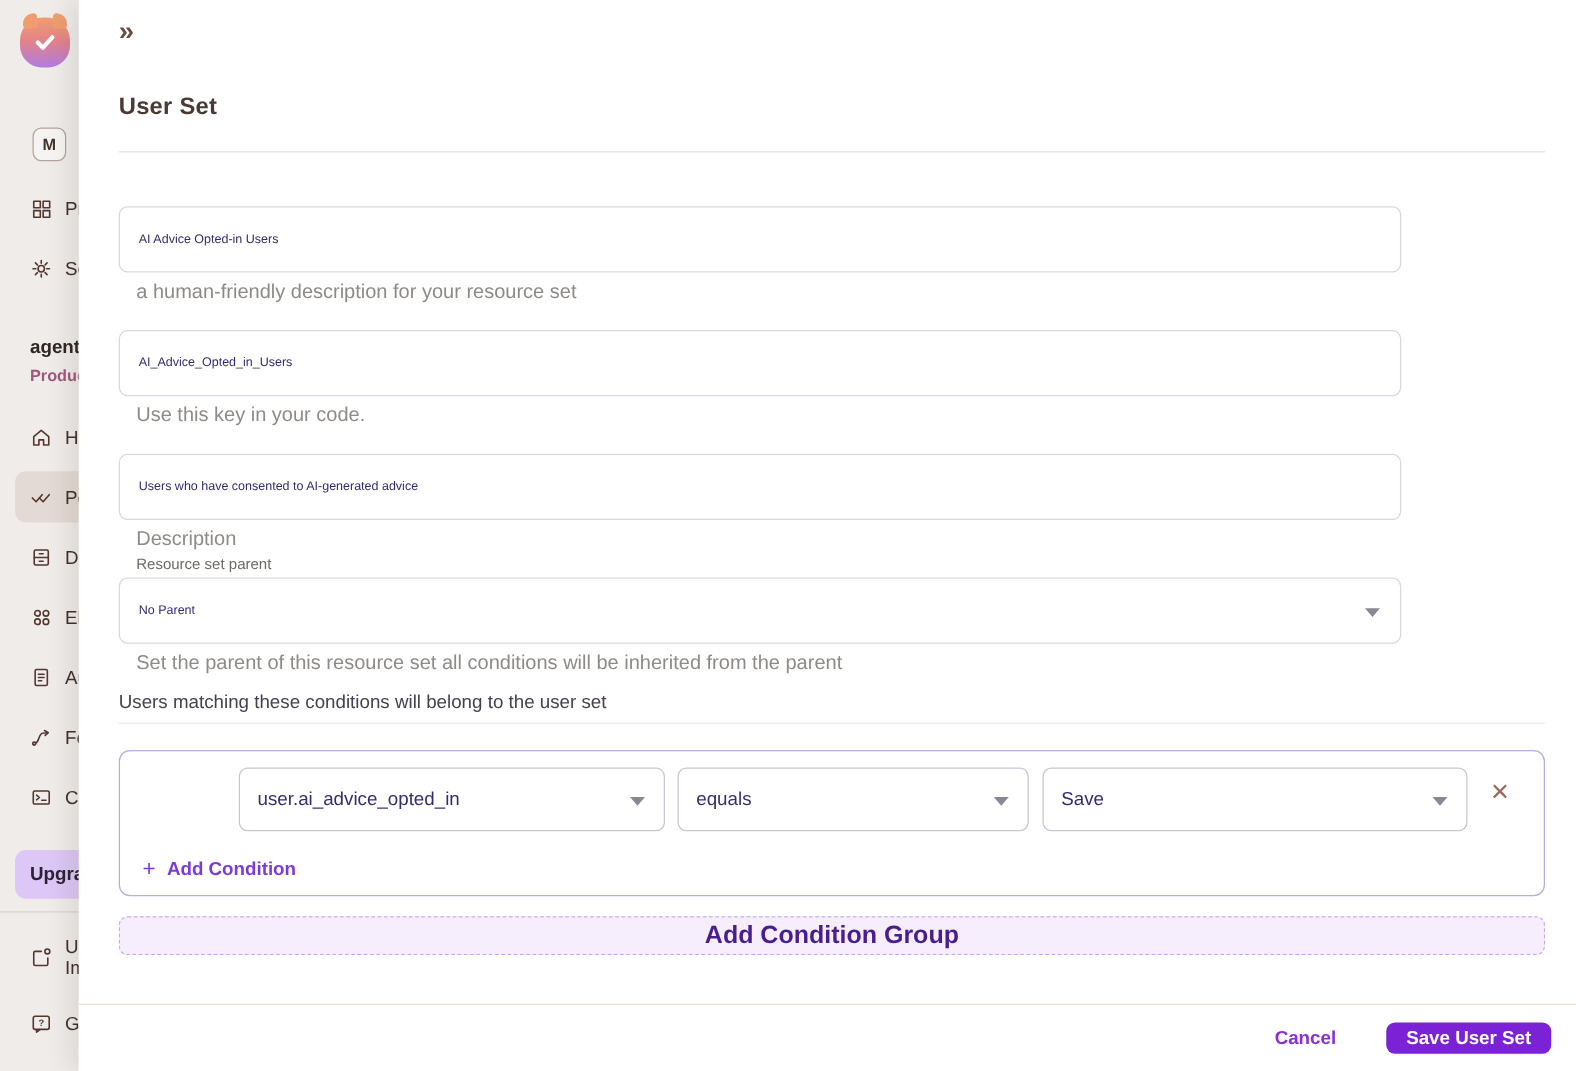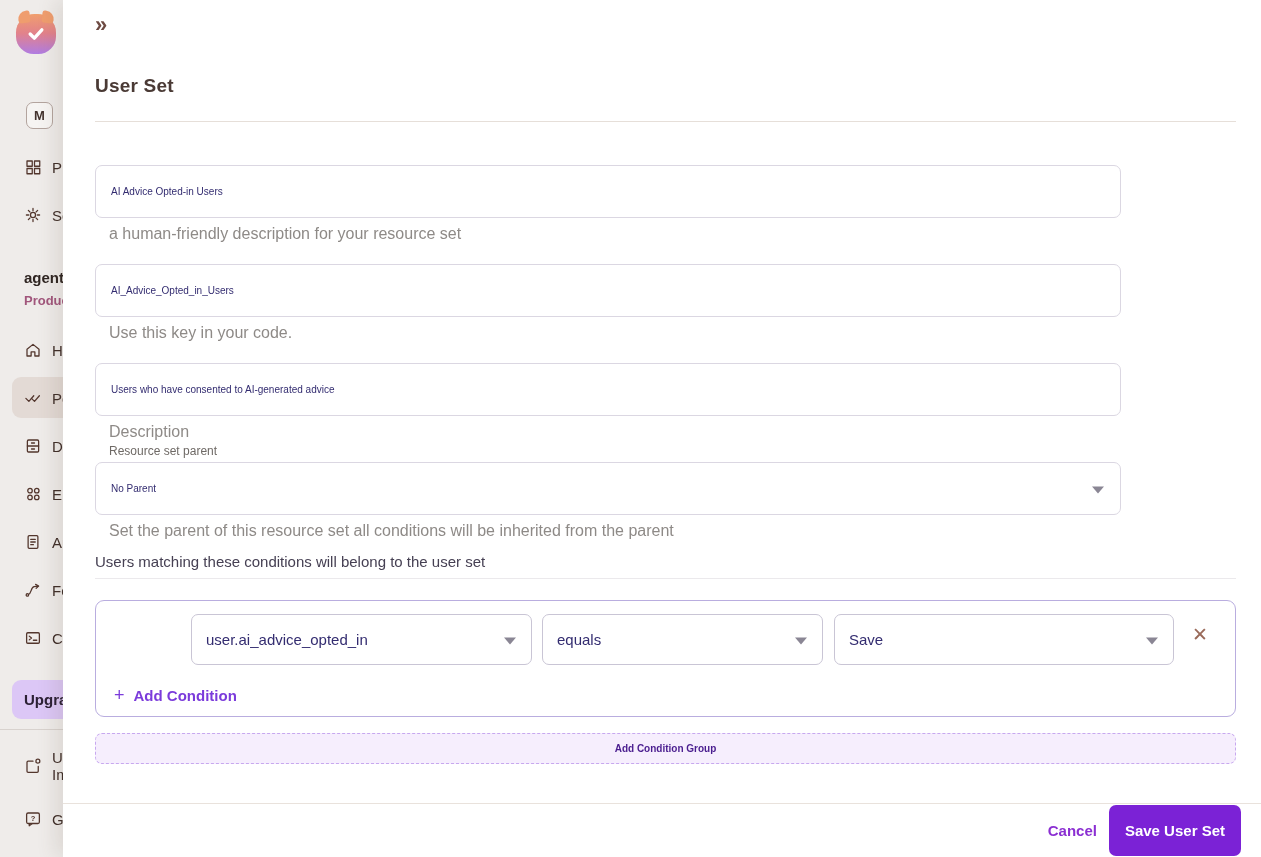--- a/index.html
+++ b/index.html
@@ -82,27 +82,27 @@
   .cs3 { left:738px; width:340px; }
   .close-x { position:absolute; left:1096px; top:24px; font-size:19px; color:#9a6a5a;
     cursor:pointer; line-height:1; }
   .add-condition { position:absolute; left:18px; top:84px; display:flex; align-items:center;
     gap:9px; color:#7b3bdb; font-size:15px; font-weight:700; cursor:pointer; }
   .add-condition .plus { font-size:18px; font-weight:400; }
 
   .add-group-btn { position:absolute; left:32px; right:25px; top:733px; height:31px;
     background:#f6eefd; border:1px dashed #c7a8ef; border-radius:7px;
     display:flex; align-items:center; justify-content:center;
-    font-size:10px; font-weight:700; color:#4a1d8f; cursor:pointer; }
+    font-size:20px; font-weight:700; color:#4a1d8f; cursor:pointer; }
 
   .panel-footer { position:absolute; left:0; right:0; bottom:0; height:54px;
     border-top:1px solid #e9e2dc; background:#fff;
-    display:flex; align-items:center; justify-content:flex-end; gap:12px; padding-right:20px; }
+    display:flex; align-items:center; justify-content:flex-end; gap:40px; padding-right:20px; }
   .cancel-btn { font-size:15px; font-weight:600; color:#8b2fd2; cursor:pointer; }
-  .save-btn { height:51px; padding:0 16px; background:#7b22d6; border:none; border-radius:7px;
+  .save-btn { height:25px; padding:0 16px; background:#7b22d6; border:none; border-radius:7px;
     color:#fff; font-size:15px; font-weight:600; font-family:inherit; cursor:pointer; }
 </style>
 </head>
 <body>
 
 <div class="stage">
 
   <div class="sidebar">
     <div class="logo">
       <svg width="20" height="20" viewBox="0 0 24 24">

